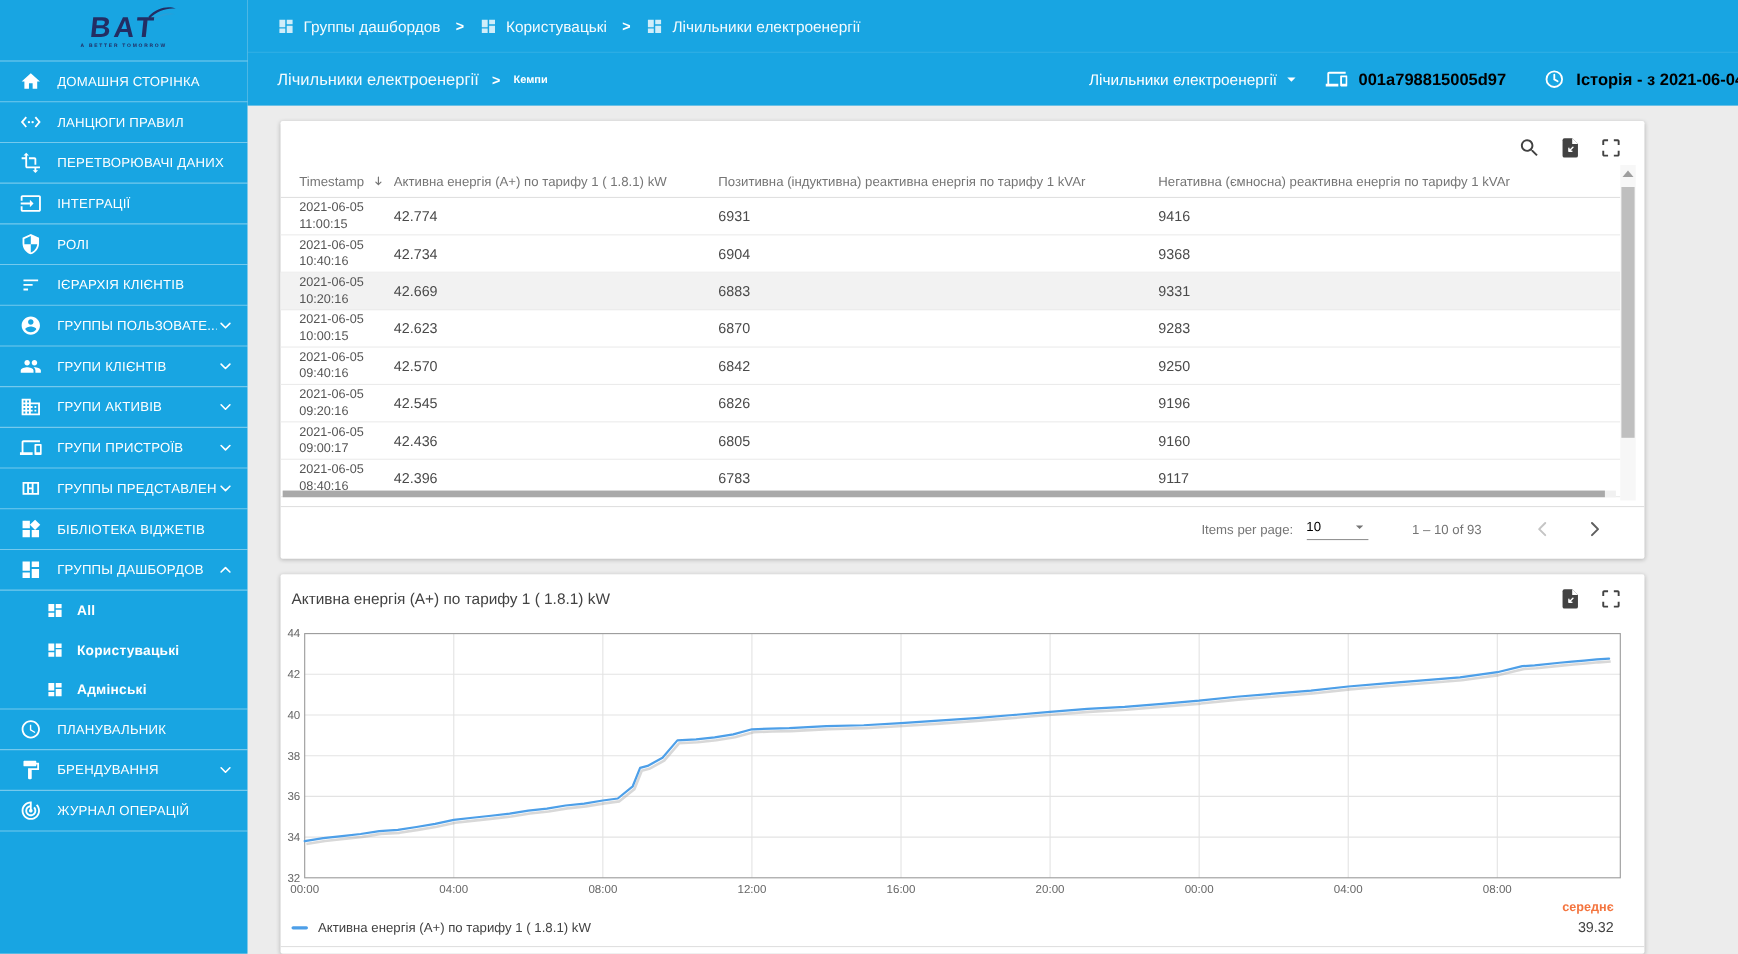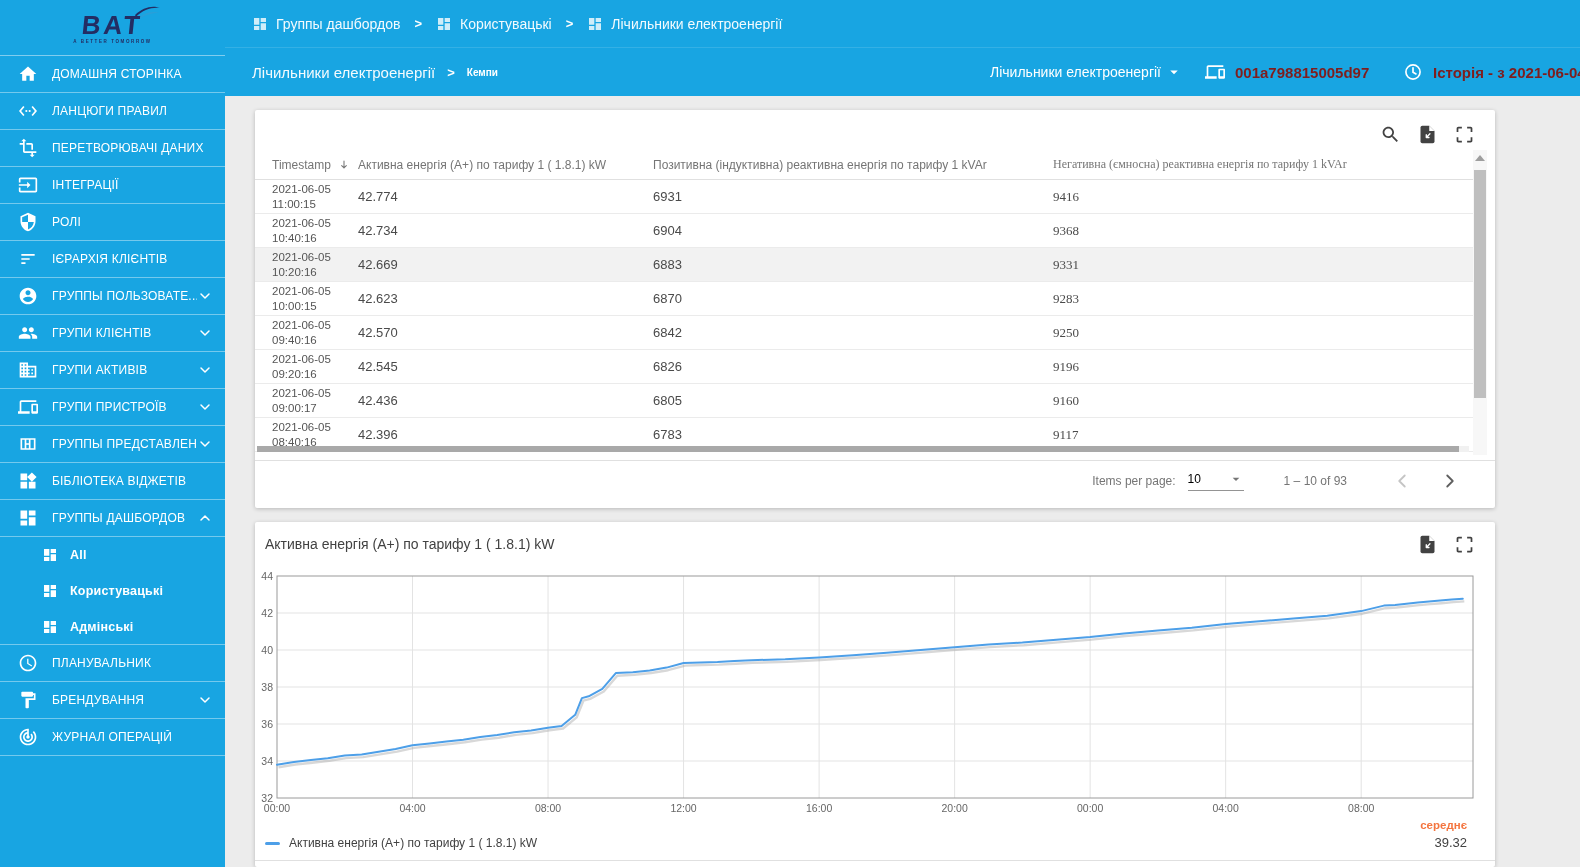--- a/index.html
+++ b/index.html
@@ -38,21 +38,21 @@
   .bc-sep { color:#fff; font-weight:700; font-size:13px; margin:0 14px; }
   .sub-row { height:48px; display:flex; align-items:center; padding-left:27px; position:relative; }
   .sr-title { color:rgba(255,255,255,.95); font-size:15px; white-space:nowrap; }
   .sr-sep { color:#fff; font-weight:700; font-size:13px; margin:0 12px; }
   .sr-page { color:#fff; font-size:10px; font-weight:700; white-space:nowrap; }
   .entity-select { position:absolute; left:765px; top:0; height:48px; display:flex;
                    align-items:center; color:#fff; font-size:14px; cursor:pointer; white-space:nowrap; }
   .entity-caret { width:18px; height:18px; margin-left:4px; color:#fff; }
   .entity-caret svg { width:100%; height:100%; }
   .hdr-group { position:absolute; top:0; height:48px; display:flex; align-items:center;
-               color:#7f1d1d; font-size:15px; font-weight:700; white-space:nowrap; }
+               color:#000000; font-size:15px; font-weight:700; white-space:nowrap; }
   .hdr-group .hg-icon { width:20px; height:20px; margin-right:10px; color:#fff; }
   .hdr-group .hg-icon svg { width:100%; height:100%; }
   .grp-device { left:980px; }
   .grp-history { left:1178px; }
 
   
   .main { position:absolute; left:225px; top:96px; width:1355px; height:771px; background:#ececec;margin-left:20px; }
   .card { position:absolute; background:#fff; border-radius:2px;
           box-shadow:0 1px 4px rgba(0,0,0,.22); }
   .card-table { left:10px; top:14px; width:1240px; height:398px; }
@@ -64,21 +64,21 @@
   .tool svg { width:100%; height:100%; display:block; }
   .thead { position:absolute; top:40px; left:0; width:1218px; height:30px; display:flex;
            align-items:center; border-bottom:1px solid #e0e0e0; color:#757575; font-size:12px; }
   .tbody { position:absolute; top:70px; left:0; width:1218px; }
   .trow { height:34px; display:flex; align-items:center; border-bottom:1px solid #ebebeb;
           font-size:13px; color:#4a4a4a; }
   .trow.hl { background:#f2f2f2; }
   .c0 { width:103px; padding-left:17px; }
   .c1 { width:295px; }
   .c2 { width:400px; }
-  .c3 { flex:1;font-family:Liberation Serif, serif; }
+  .c3 { flex:1; }
   .cell { white-space:nowrap; overflow:hidden; }
   .ts-cell { font-size:11.5px; line-height:1.25; color:#555; }
   .sort-ic { display:inline-block; width:14px; height:14px; vertical-align:-3px; margin-left:6px; color:#757575; }
   .sort-ic svg { width:100%; height:100%; }
   .vsb { position:absolute; right:8px; top:40px; width:14px; height:305px; background:#f7f7f7; }
   .vsb-arrow { position:absolute; top:5px; left:2px; width:0; height:0;
                border-left:5px solid transparent; border-right:5px solid transparent;
                border-bottom:6px solid #9e9e9e; }
   .vsb-thumb { position:absolute; top:20px; left:1px; width:12px; height:228px; background:#bfbfbf; }
   .hsb { position:absolute; left:2px; top:336px; width:1212px; height:6px; background:#f1f1f1; }

